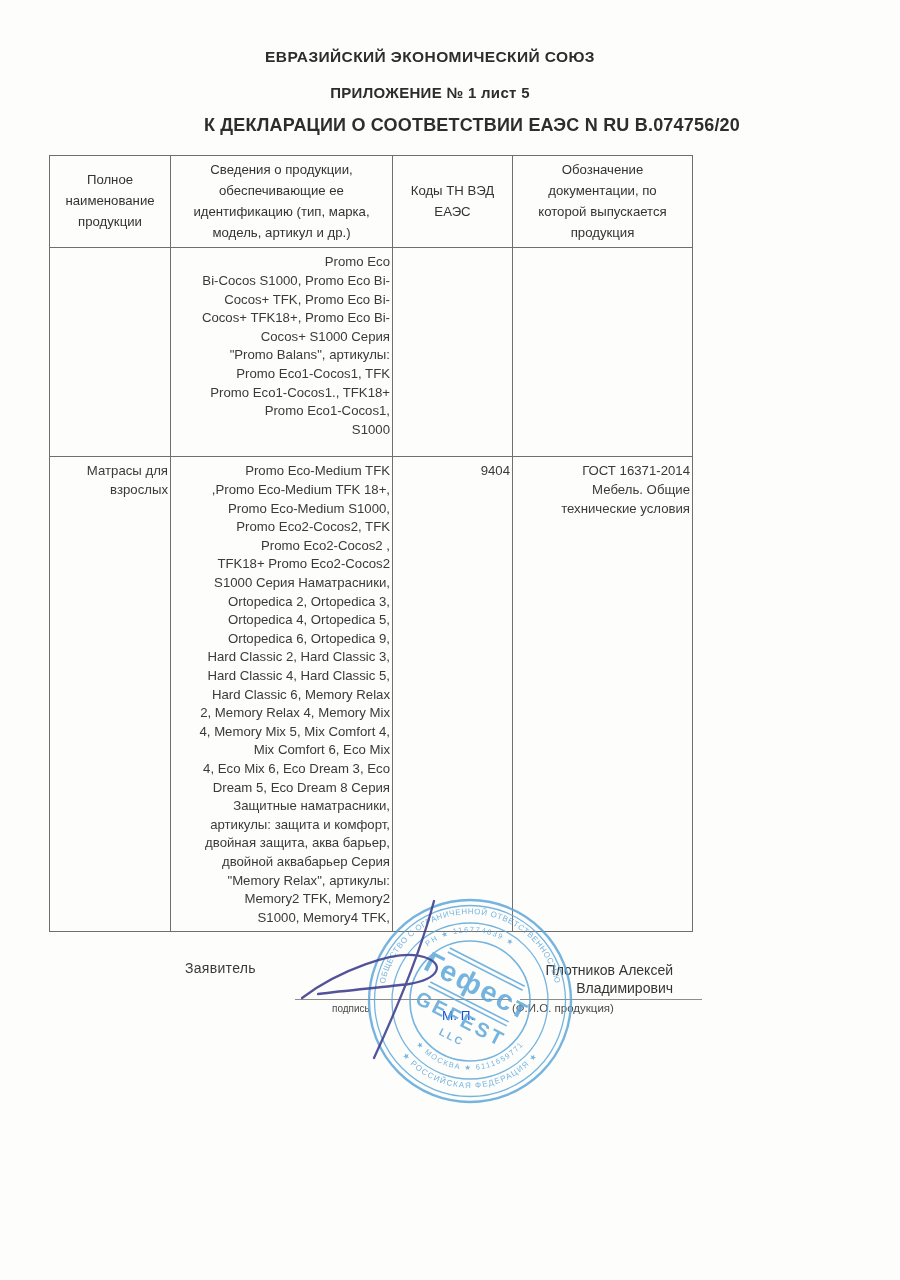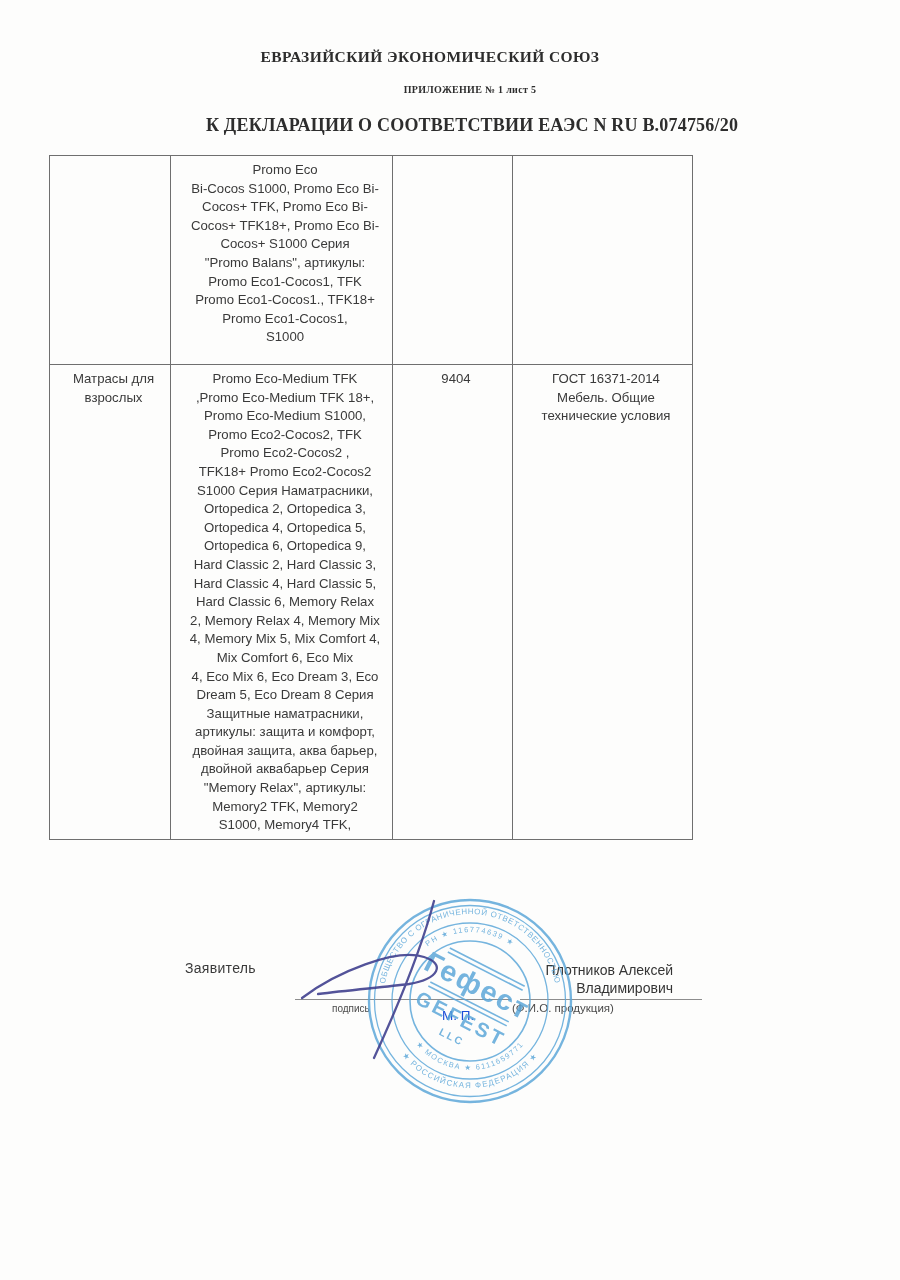--- a/index.html
+++ b/index.html
@@ -3,41 +3,41 @@
 <meta charset="utf-8">
 <style>
   html,body{margin:0;padding:0;}
   body{
     width:900px;height:1280px;position:relative;
     background:#fdfdfc;
     font-family:"Liberation Sans", sans-serif;
     color:#383838;
     overflow:hidden;
   }
-  .doc-header{position:absolute;left:0;width:860px;text-align:center;font-weight:bold;color:#2d2d2d;font-family:Liberation Serif, serif;}
+  .doc-header{position:absolute;left:0;width:860px;text-align:center;font-weight:bold;color:#2d2d2d;}
   .hdr1{top:48px;font-size:15.5px;letter-spacing:.4px;}
-  .hdr2{top:84px;font-size:10px;letter-spacing:.3px;margin-left:40px;}
+  .hdr2{top:84px;font-size:15px;letter-spacing:.3px;}
   .hdr3{top:115px;font-size:18px;letter-spacing:.2px;margin-left:42px;}
 
   table.product{
     position:absolute;left:49px;top:155px;width:643px;
     border-collapse:collapse;table-layout:fixed;
   }
   table.product th, table.product td{
     border:1px solid #6f6f6f;
     font-weight:normal;
     font-size:13.2px;
   }
   table.product th{
     text-align:center;vertical-align:middle;
     padding:4px 6px;line-height:1.58;
     color:#333;white-space:pre-line;
   }
   table.product td{
-    vertical-align:top;text-align:center;
+    vertical-align:top;text-align:right;
     padding:5px 2px 4px 9px;
     line-height:18.6px;color:#3a3a3a;
     white-space:pre-line;
   }
   tr.hdr-row{height:92px;}
   tr.row-1{height:209px;}
   tr.row-2{height:466px;}
   td.v-mid{vertical-align:middle;line-height:18px;}
 
   .footer-label{position:absolute;font-size:14px;color:#3a3a3a;text-align:right;}
@@ -64,20 +64,35 @@
 <div class="doc-header hdr3">К ДЕКЛАРАЦИИ О СООТВЕТСТВИИ ЕАЭС N RU В.074756/20</div>
 
 <table class="product">
   <colgroup>
     <col style="width:121px">
       <col style="width:222px">
       <col style="width:120px">
       <col style="width:180px">
   </colgroup>
   <tbody>
+      <tr class="hdr-row">
+    <th>Полное
+наименование
+продукции</th>
+    <th>Сведения о продукции,
+обеспечивающие ее
+идентификацию (тип, марка,
+модель, артикул и др.)</th>
+    <th>Коды ТН ВЭД
+ЕАЭС</th>
+    <th>Обозначение
+документации, по
+которой выпускается
+продукция</th>
+  </tr>
   <tr class="row-1">
     <td></td>
     <td>Promo Eco
 Bi-Cocos S1000, Promo Eco Bi-
 Cocos+ TFK, Promo Eco Bi-
 Cocos+ TFK18+, Promo Eco Bi-
 Cocos+ S1000 Серия
 "Promo Balans", артикулы:
 Promo Eco1-Cocos1, TFK
 Promo Eco1-Cocos1., TFK18+

